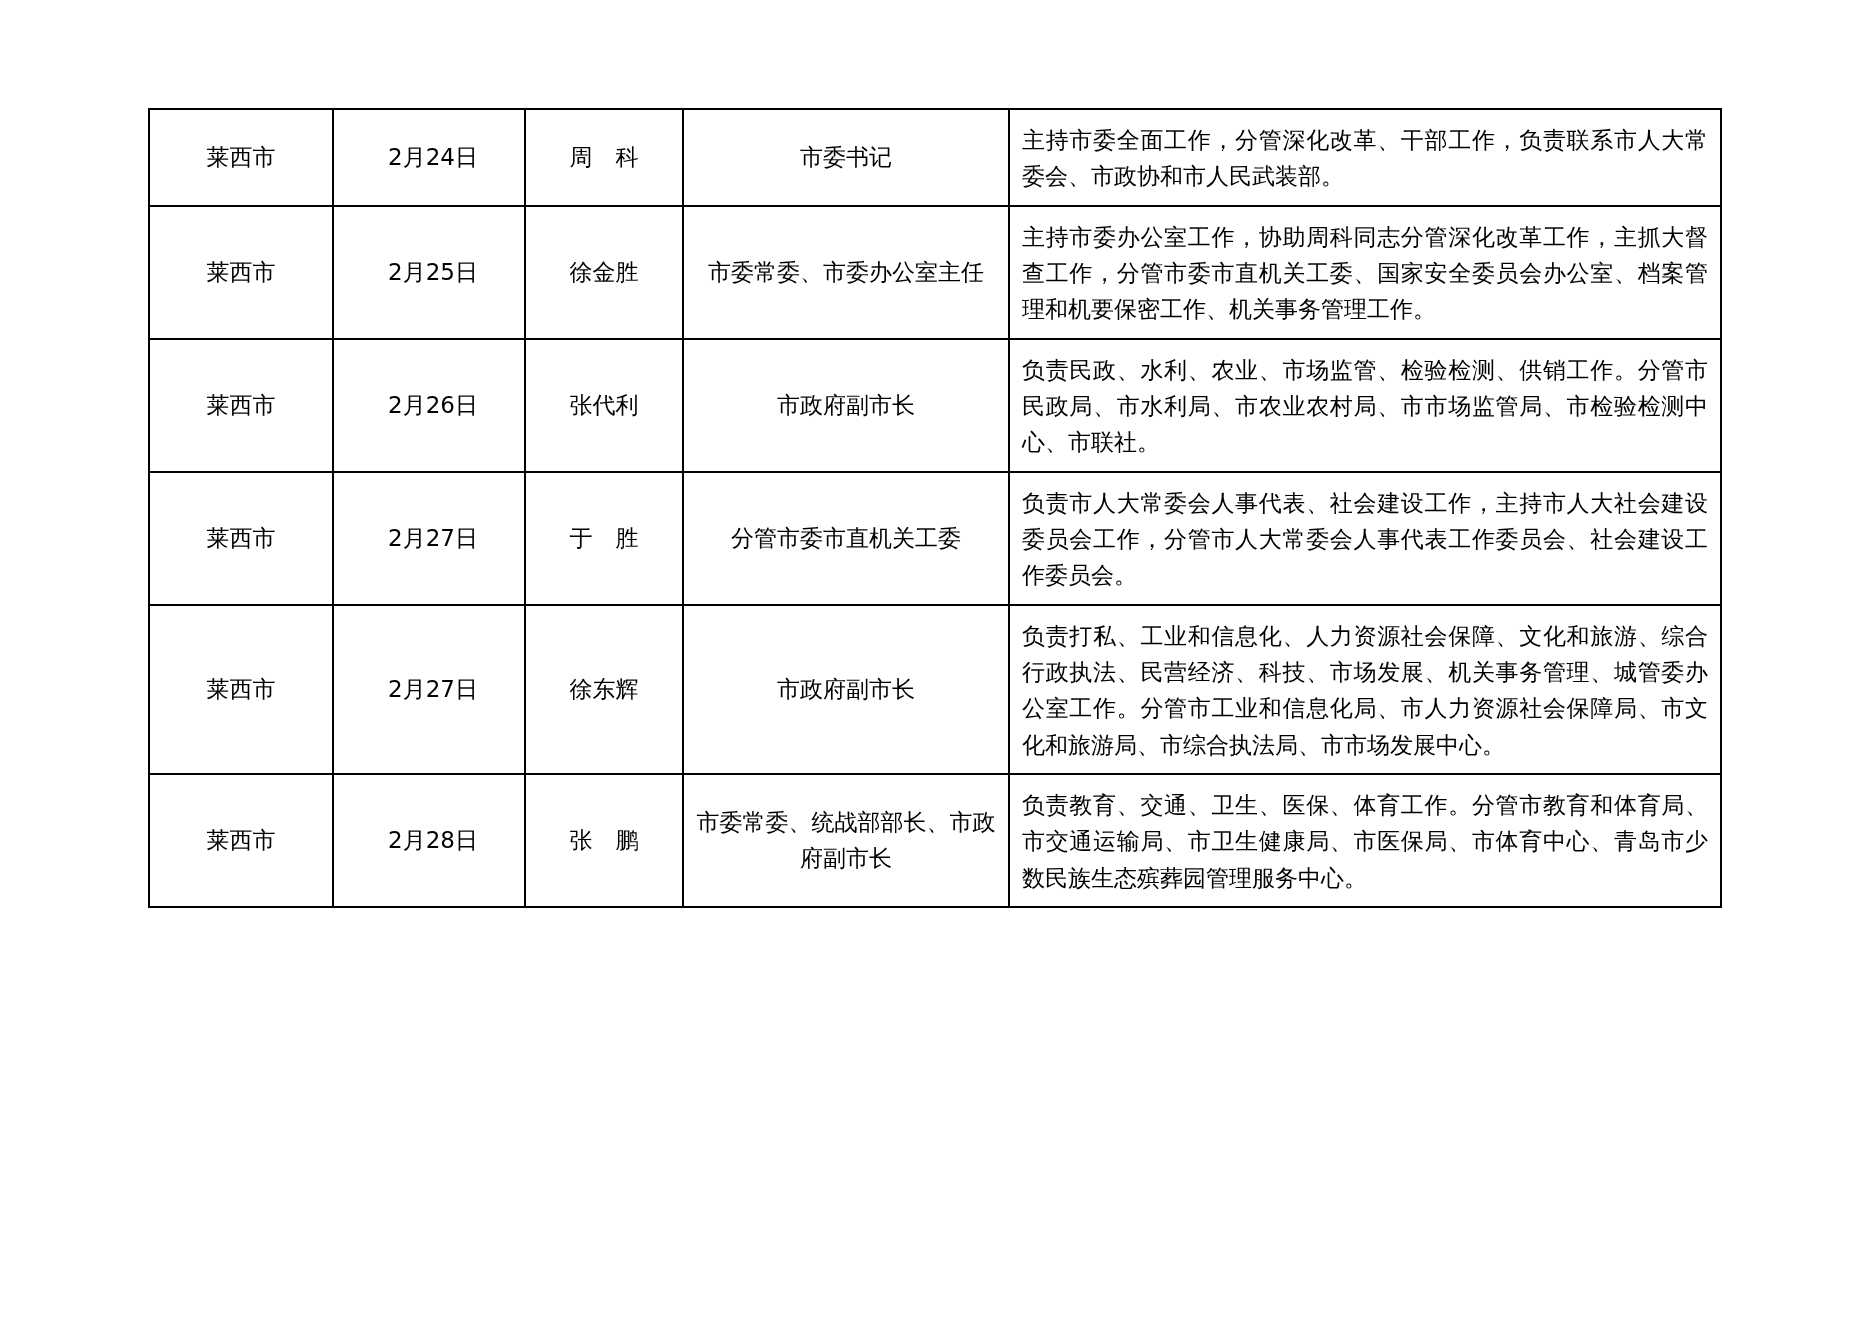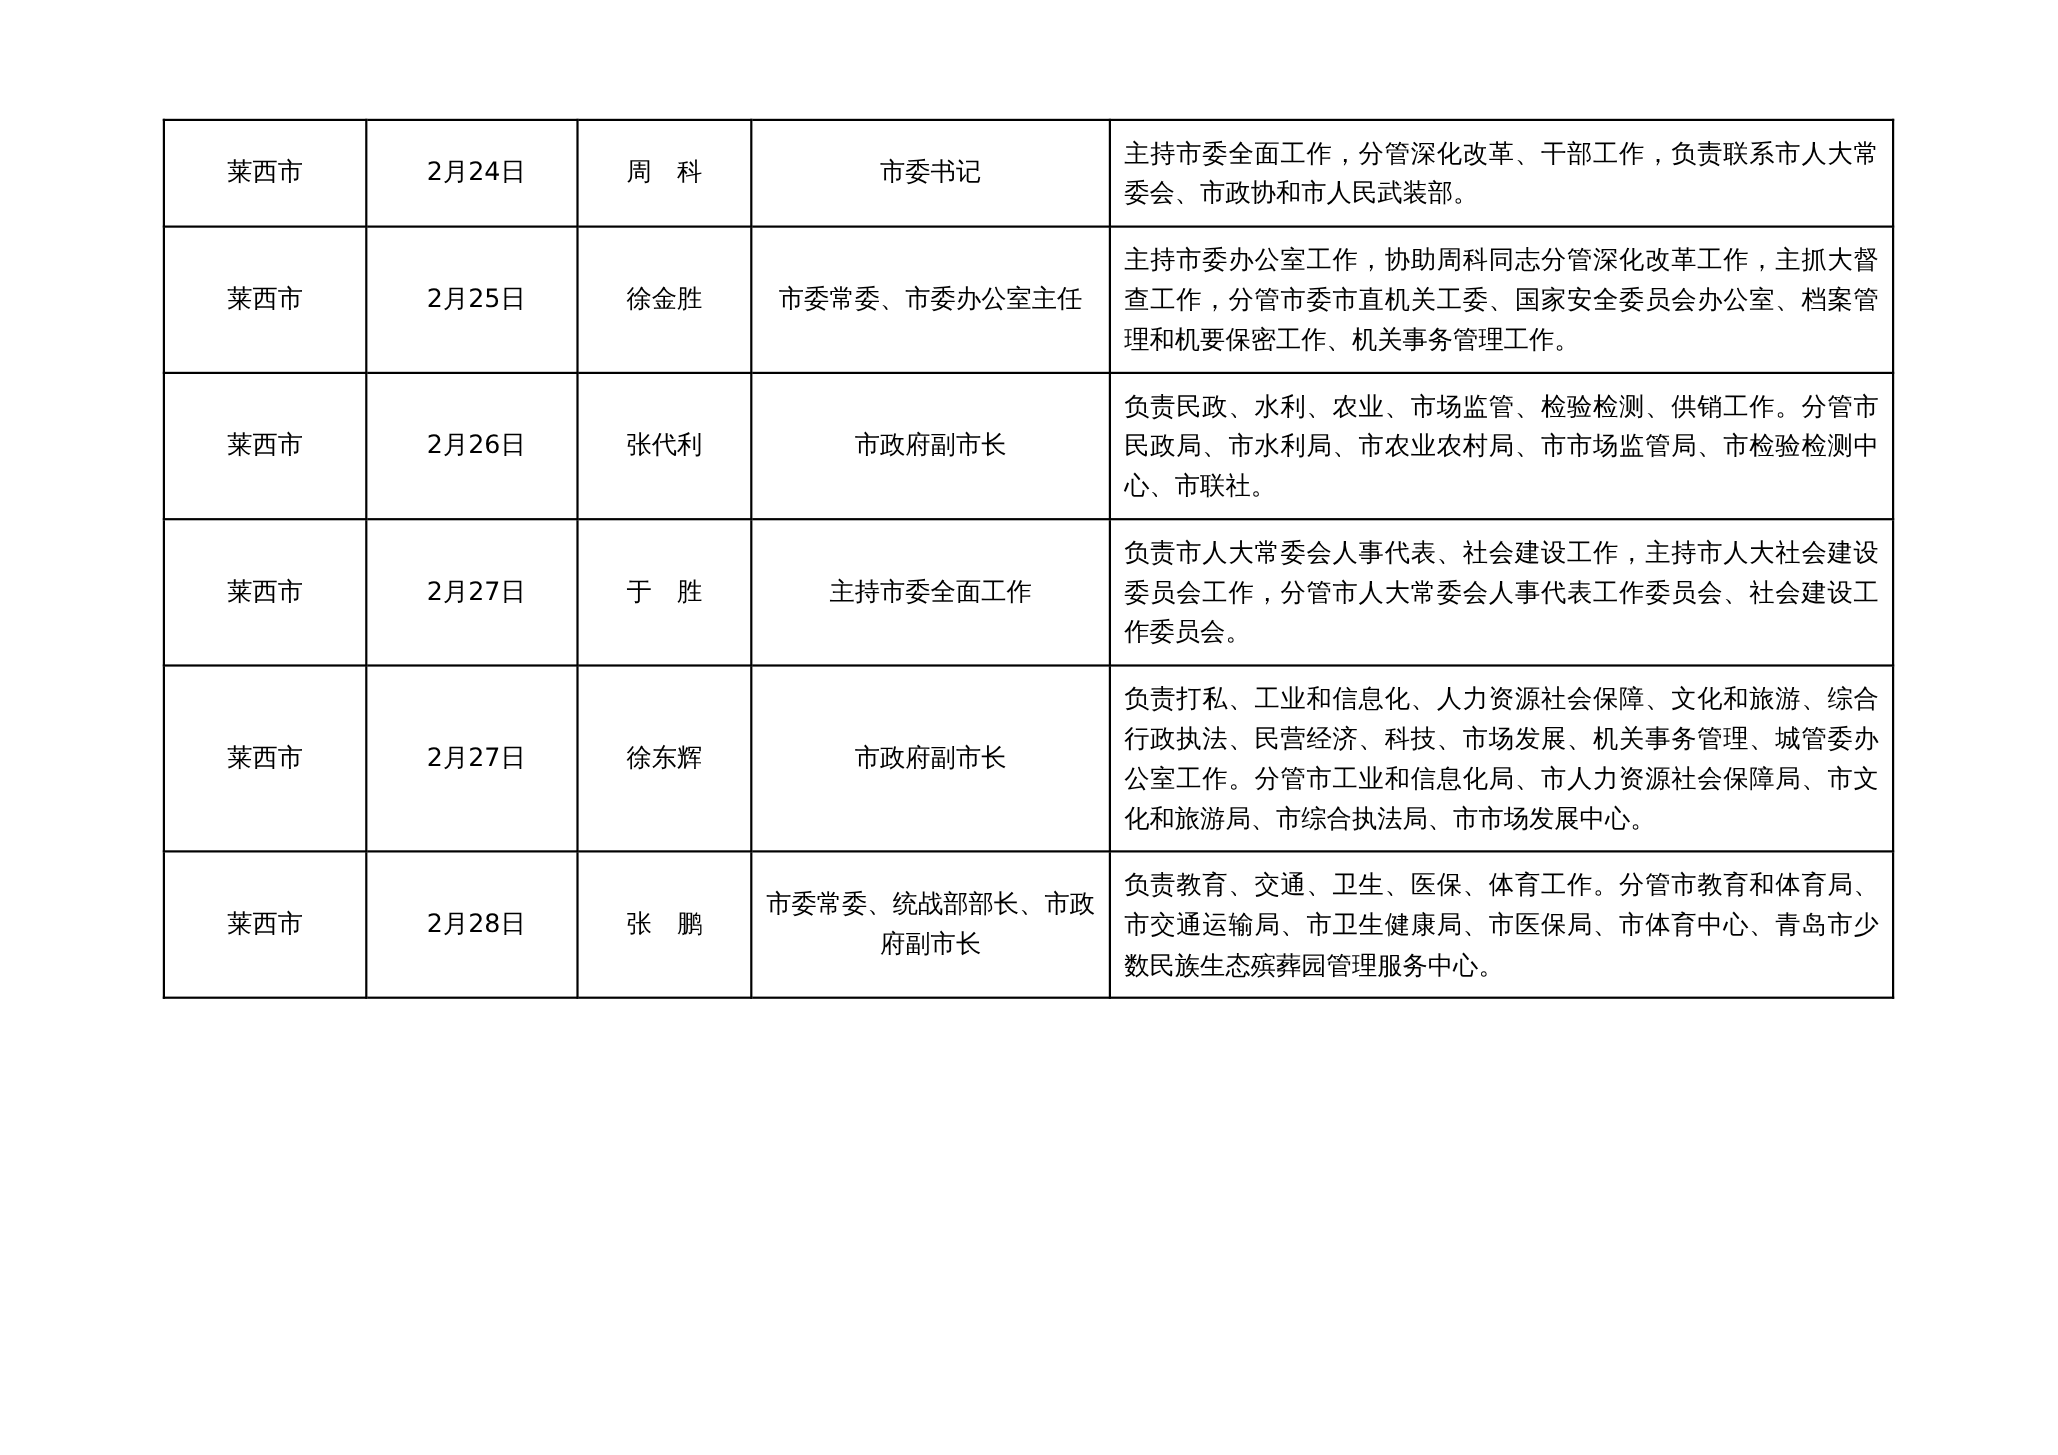--- a/index.html
+++ b/index.html
@@ -95,21 +95,21 @@
         <td class="c-city">莱西市</td>
         <td class="c-date">2月26日</td>
         <td class="c-name">张代利</td>
         <td class="c-title">市政府副市长</td>
         <td class="c-duty">负责民政、水利、农业、市场监管、检验检测、供销工作。分管市民政局、市水利局、市农业农村局、市市场监管局、市检验检测中心、市联社。</td>
       </tr>
       <tr>
         <td class="c-city">莱西市</td>
         <td class="c-date">2月27日</td>
         <td class="c-name">于　胜</td>
-        <td class="c-title">主持市委全面工作</td>
+        <td class="c-title">分管市委市直机关工委</td>
         <td class="c-duty">负责市人大常委会人事代表、社会建设工作，主持市人大社会建设委员会工作，分管市人大常委会人事代表工作委员会、社会建设工作委员会。</td>
       </tr>
       <tr>
         <td class="c-city">莱西市</td>
         <td class="c-date">2月27日</td>
         <td class="c-name">徐东辉</td>
         <td class="c-title">市政府副市长</td>
         <td class="c-duty">负责打私、工业和信息化、人力资源社会保障、文化和旅游、综合行政执法、民营经济、科技、市场发展、机关事务管理、城管委办公室工作。分管市工业和信息化局、市人力资源社会保障局、市文化和旅游局、市综合执法局、市市场发展中心。</td>
       </tr>
       <tr>

